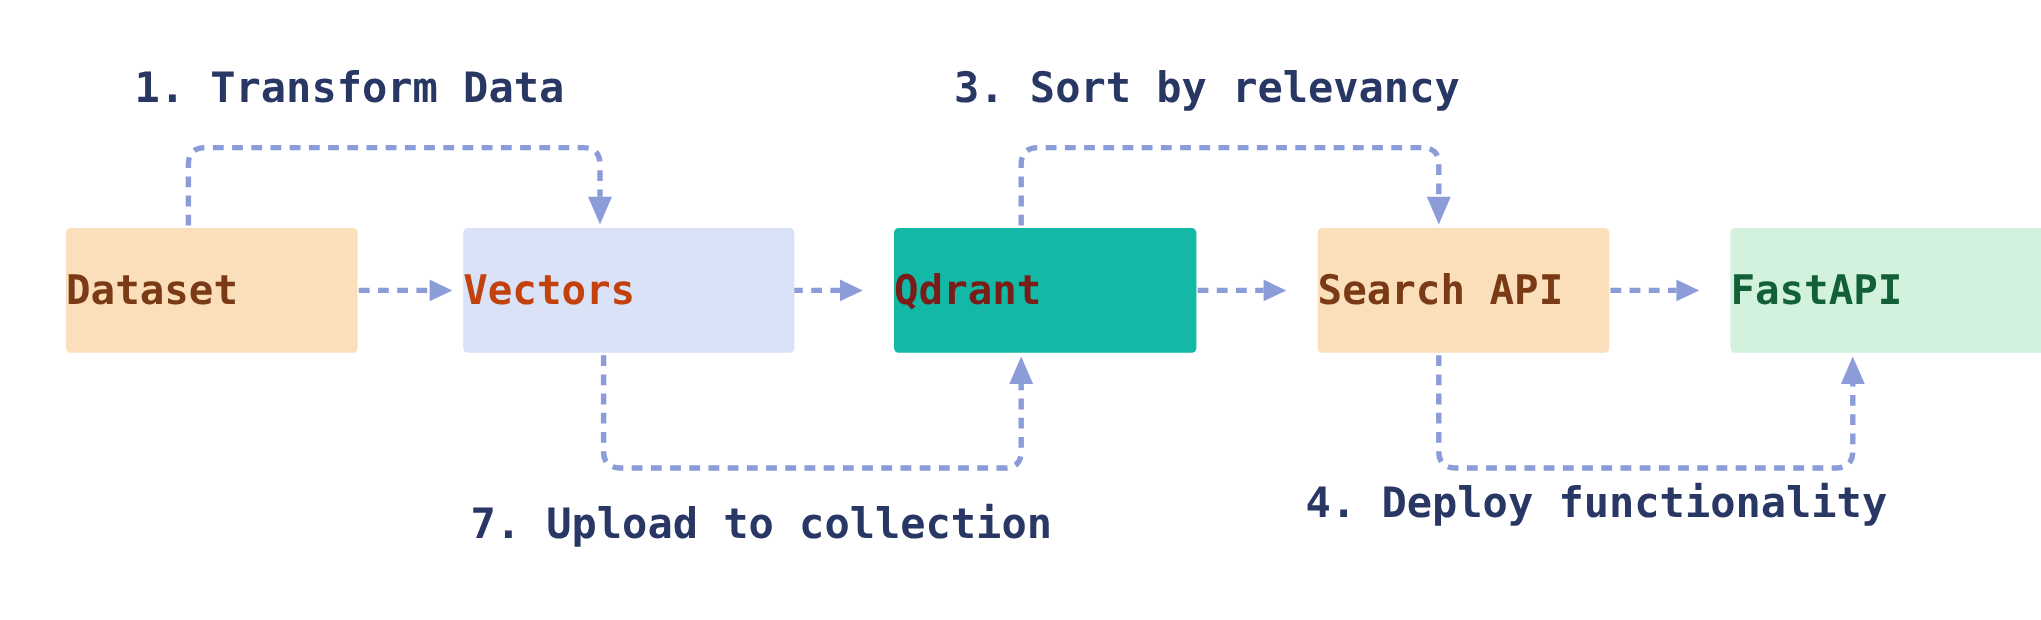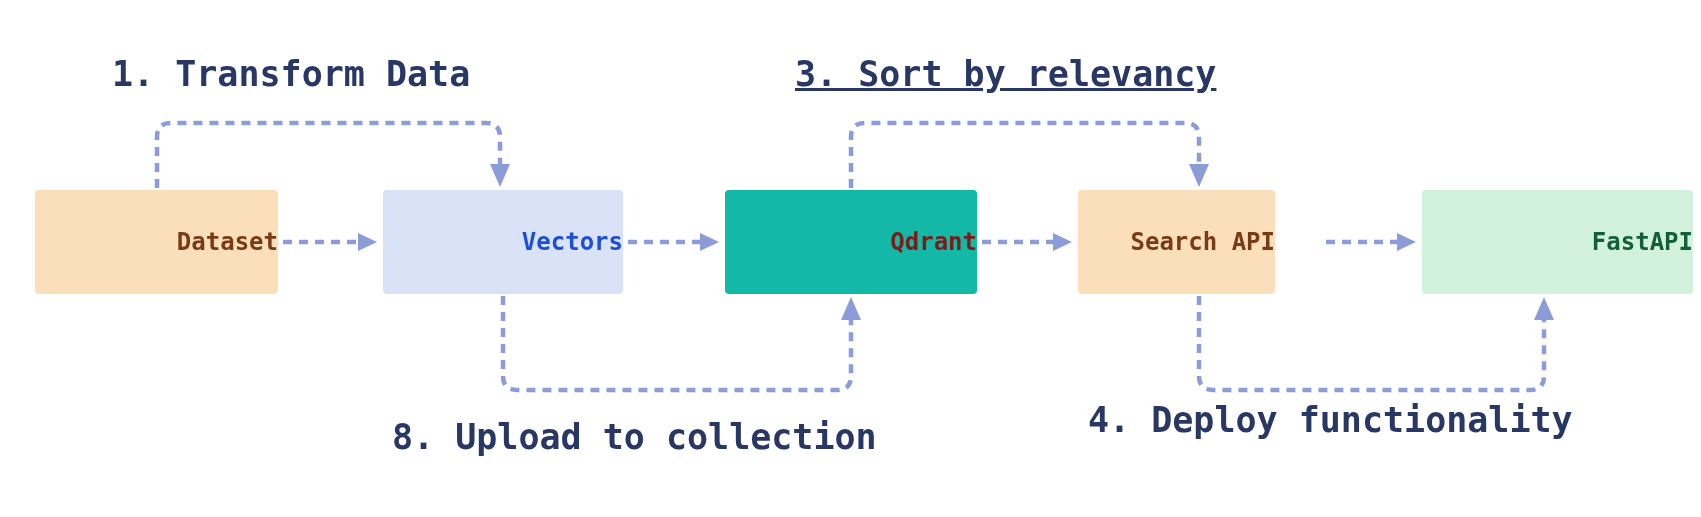--- a/index.html
+++ b/index.html
@@ -26,26 +26,27 @@
   .arrows-layer polygon {
     fill: var(--arrow-color, #8B9CD9);
     stroke: none;
   }
   .node {
     position: absolute;
     top: 190px;
     height: 104px;
     display: flex;
     align-items: center;
-    justify-content: flex-end;
+    justify-content: flex-start;
     border-radius: 4px;
-    font-size: 24px;
+    font-size: 34px;
     font-weight: bold;
     letter-spacing: 0;
     white-space: nowrap;
+    margin-left: 20px;
   }
   .step-label {
     position: absolute;
     font-size: 35px;
     font-weight: bold;
     color: var(--label-color, #283764);
     white-space: nowrap;
   }
 </style>
 </head>
@@ -87,33 +88,33 @@
       <path d="M 982 242 L 1053 242"></path>
       <polygon points="1053,233 1072,242 1053,251"></polygon>
     </g>
     <g>
       <path d="M 1326 242 L 1397 242"></path>
       <polygon points="1397,233 1416,242 1397,251"></polygon>
     </g>
   </svg>
 
   <div class="step-label" style="left:112px; top:54px;">1. Transform Data</div>
-  <div class="step-label" style="left:392px; top:417px;">8. Upload to collection</div>
-  <div class="step-label" style="left:795px; top:54px;text-decoration:underline;">3. Sort by relevancy</div>
+  <div class="step-label" style="left:392px; top:417px;">7. Upload to collection</div>
+  <div class="step-label" style="left:795px; top:54px;">3. Sort by relevancy</div>
   <div class="step-label" style="left:1088px; top:400px;">4. Deploy functionality</div>
 
   <div class="node" style="left: 35px; width: 243px; background: rgb(251, 223, 187); color: rgb(122, 58, 22);">
     <span>Dataset</span>
   </div>
-  <div class="node" style="left: 383px; width: 240px; background: rgb(218, 226, 247); color: #1d4ed8;">
+  <div class="node" style="left: 366px; width: 276px; background: rgb(218, 226, 247); color: #c2410c;">
     <span>Vectors</span>
   </div>
   <div class="node" style="left: 725px; width: 252px; background: #14b8a6; color: rgb(122, 29, 24);">
     <span>Qdrant</span>
   </div>
-  <div class="node" style="left: 1078px; width: 197px; background: rgb(251, 223, 187); color: rgb(122, 58, 22);">
+  <div class="node" style="left: 1078px; width: 243px; background: rgb(251, 223, 187); color: rgb(122, 58, 22);">
     <span>Search API</span>
   </div>
   <div class="node" style="left: 1422px; width: 271px; background: rgb(210, 242, 221); color: rgb(19, 95, 56);">
     <span>FastAPI</span>
   </div>
 
 </div>
 
 </body></html>

